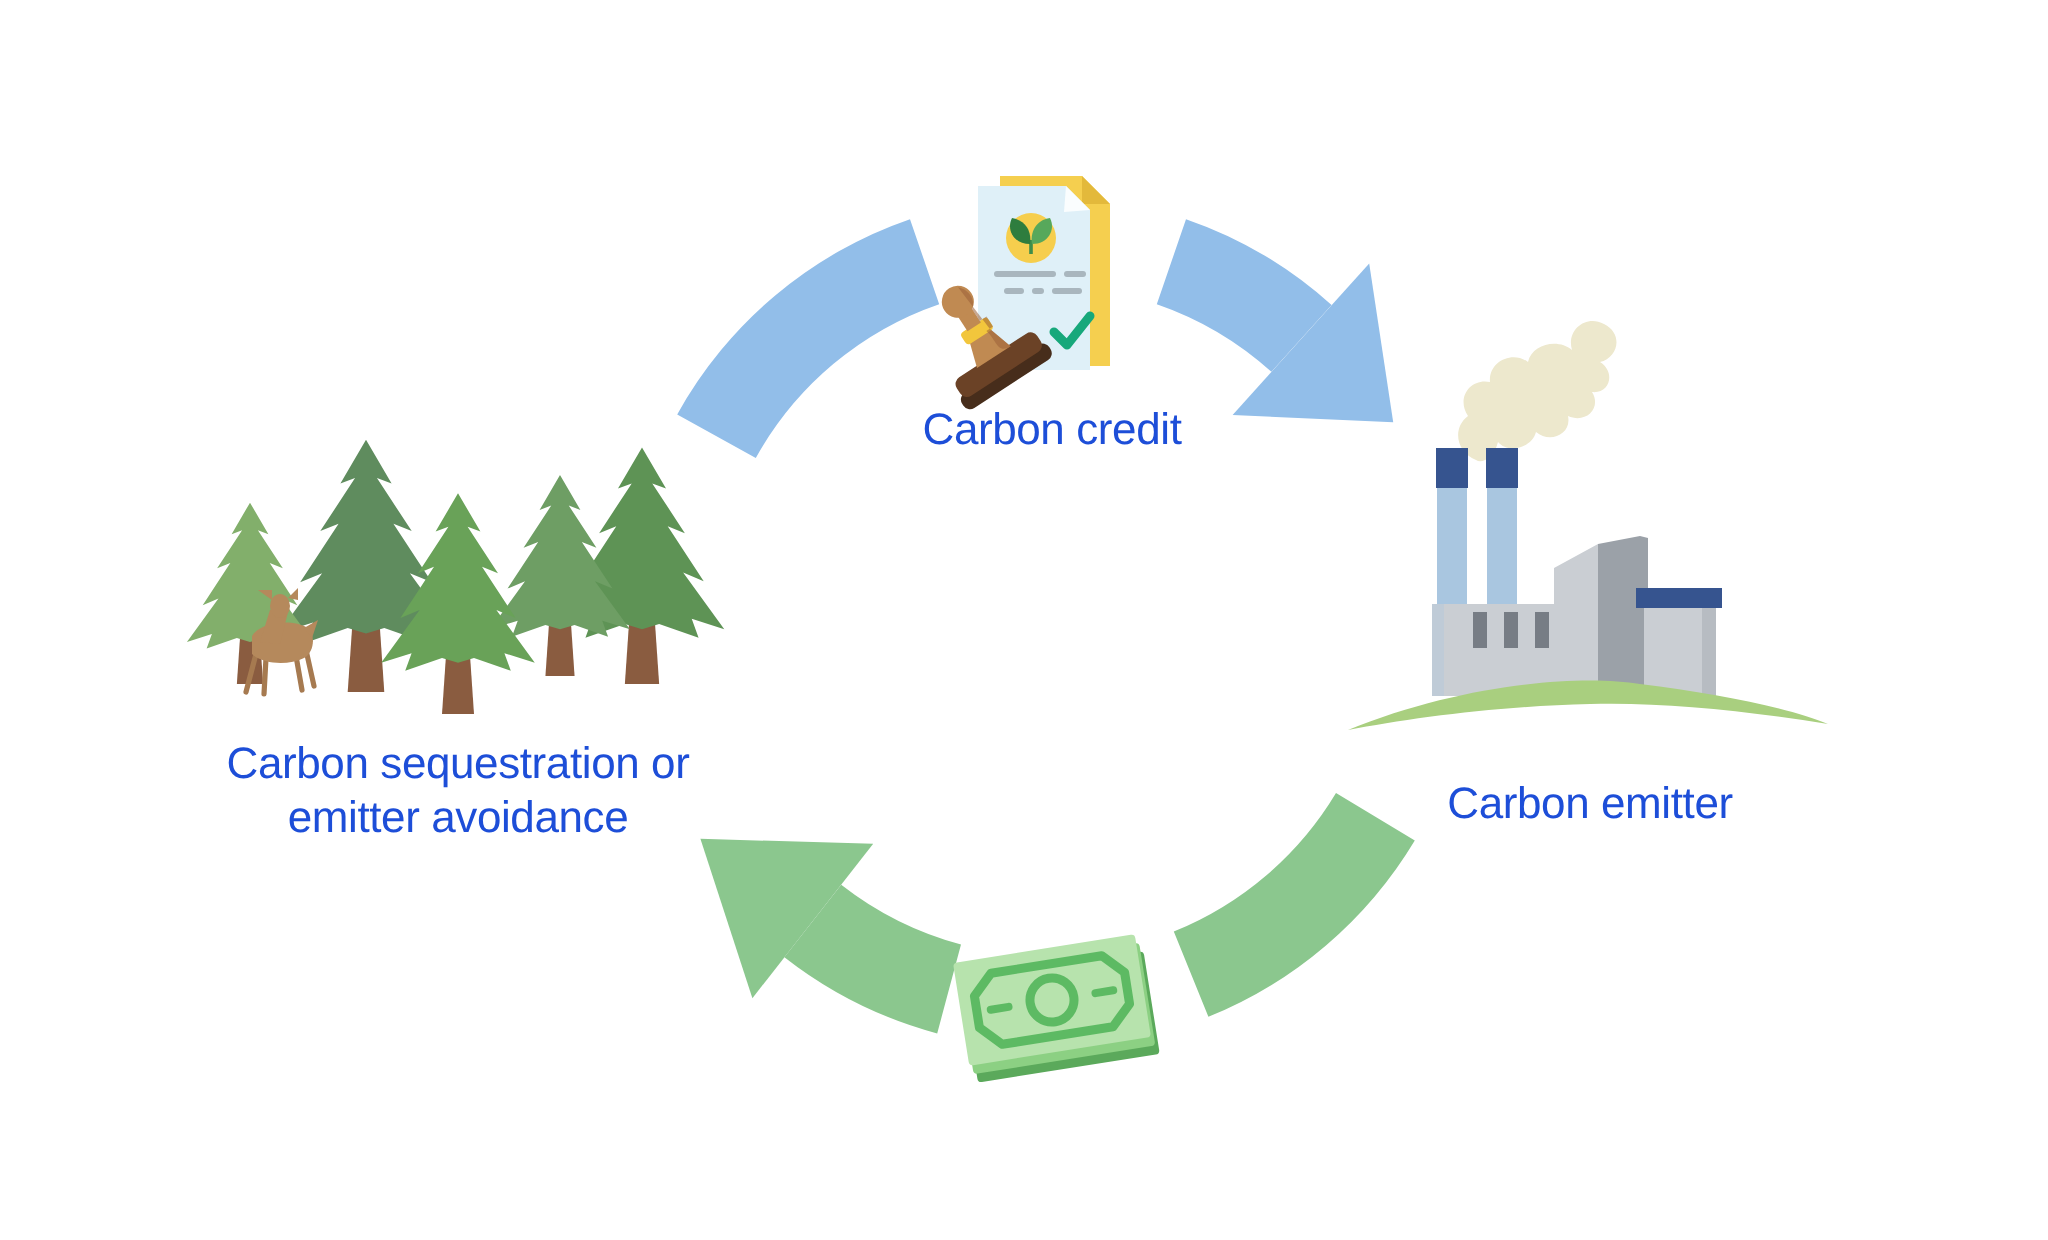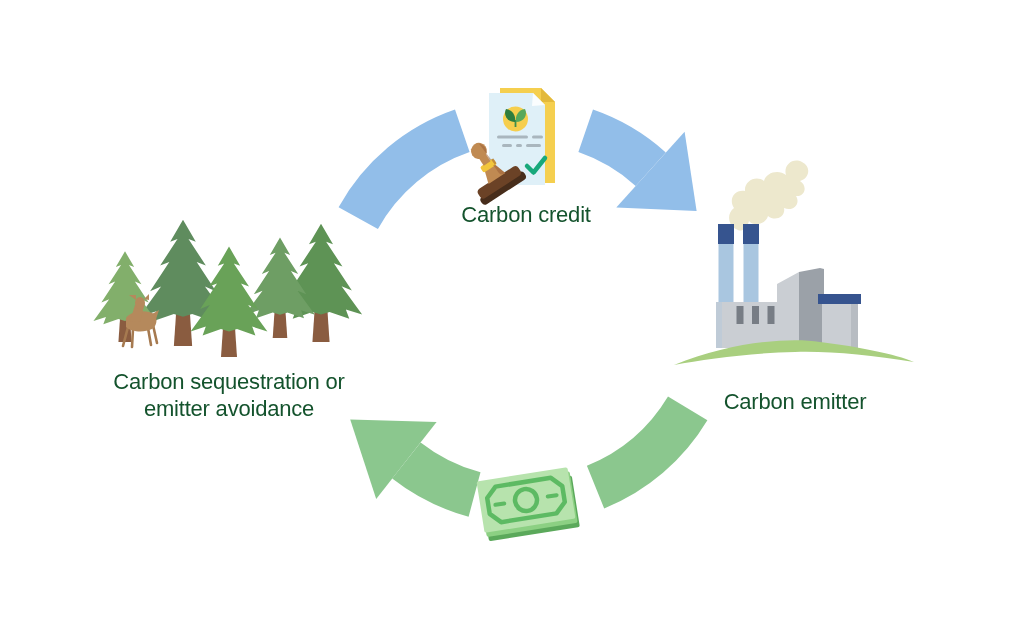--- a/index.html
+++ b/index.html
@@ -11,21 +11,21 @@
     overflow: hidden;
     font-family: "Liberation Sans", sans-serif;
   }
   .diagram-svg { position: absolute; left: 0; top: 0; }
   .label {
     position: absolute;
     transform: translateX(-50%);
     font-size: 22px;
     line-height: 27px;
     letter-spacing: -0.2px;
-    color: #14532d;
+    color: #1d4ed8;
     text-align: center;
     white-space: nowrap;
   }
   .label span { display: block; }
 </style>
 </head>
 <body>
 
 <div class="stage">
 

